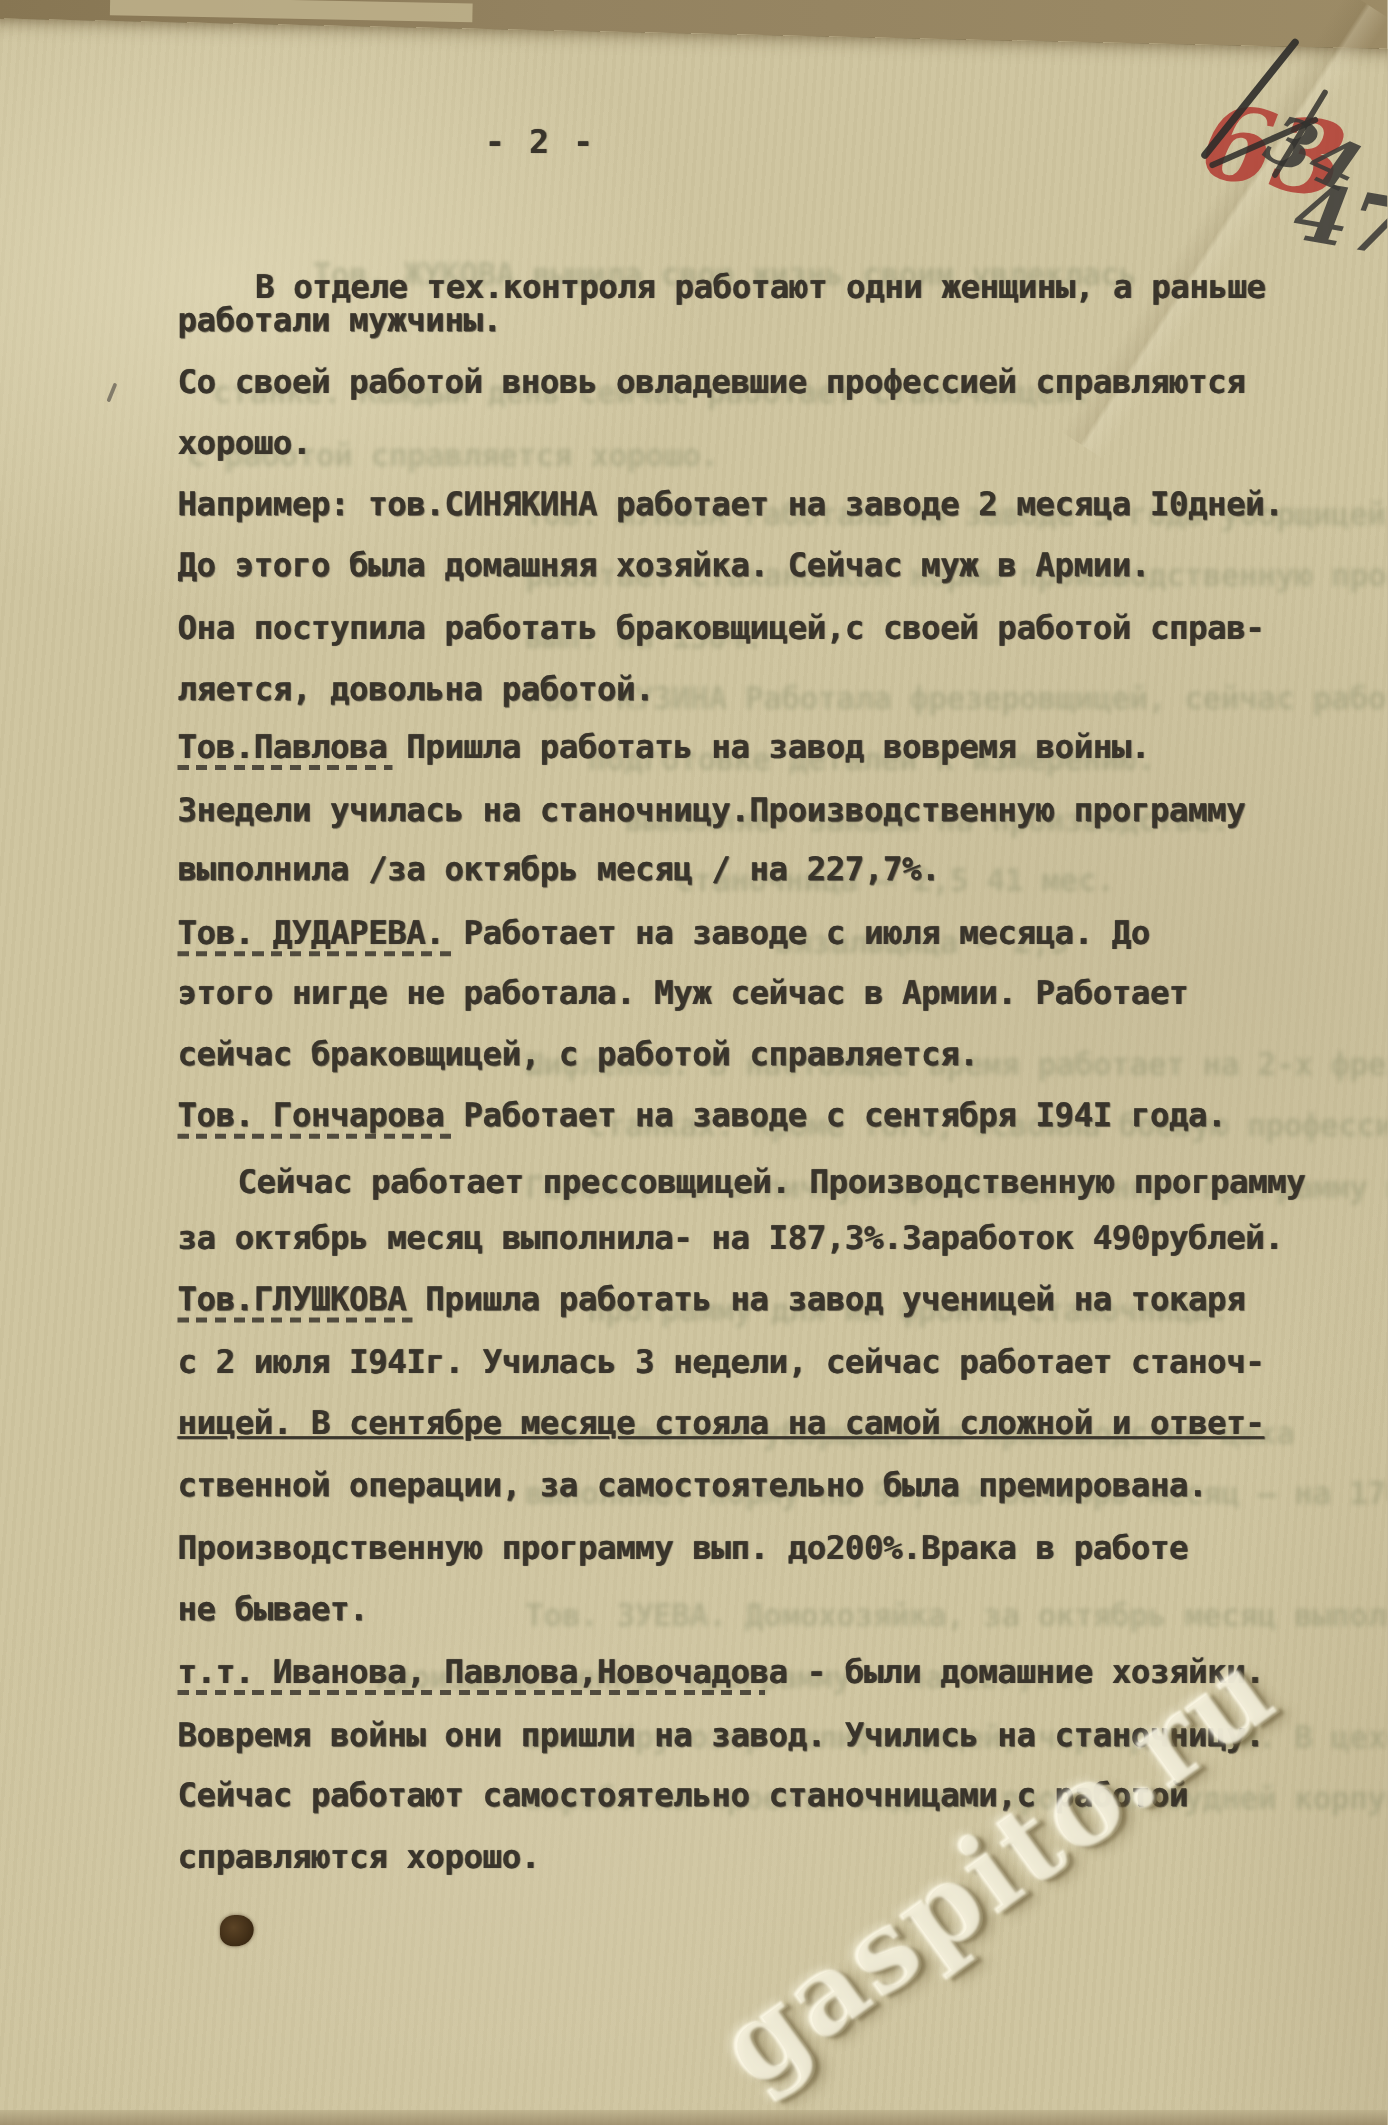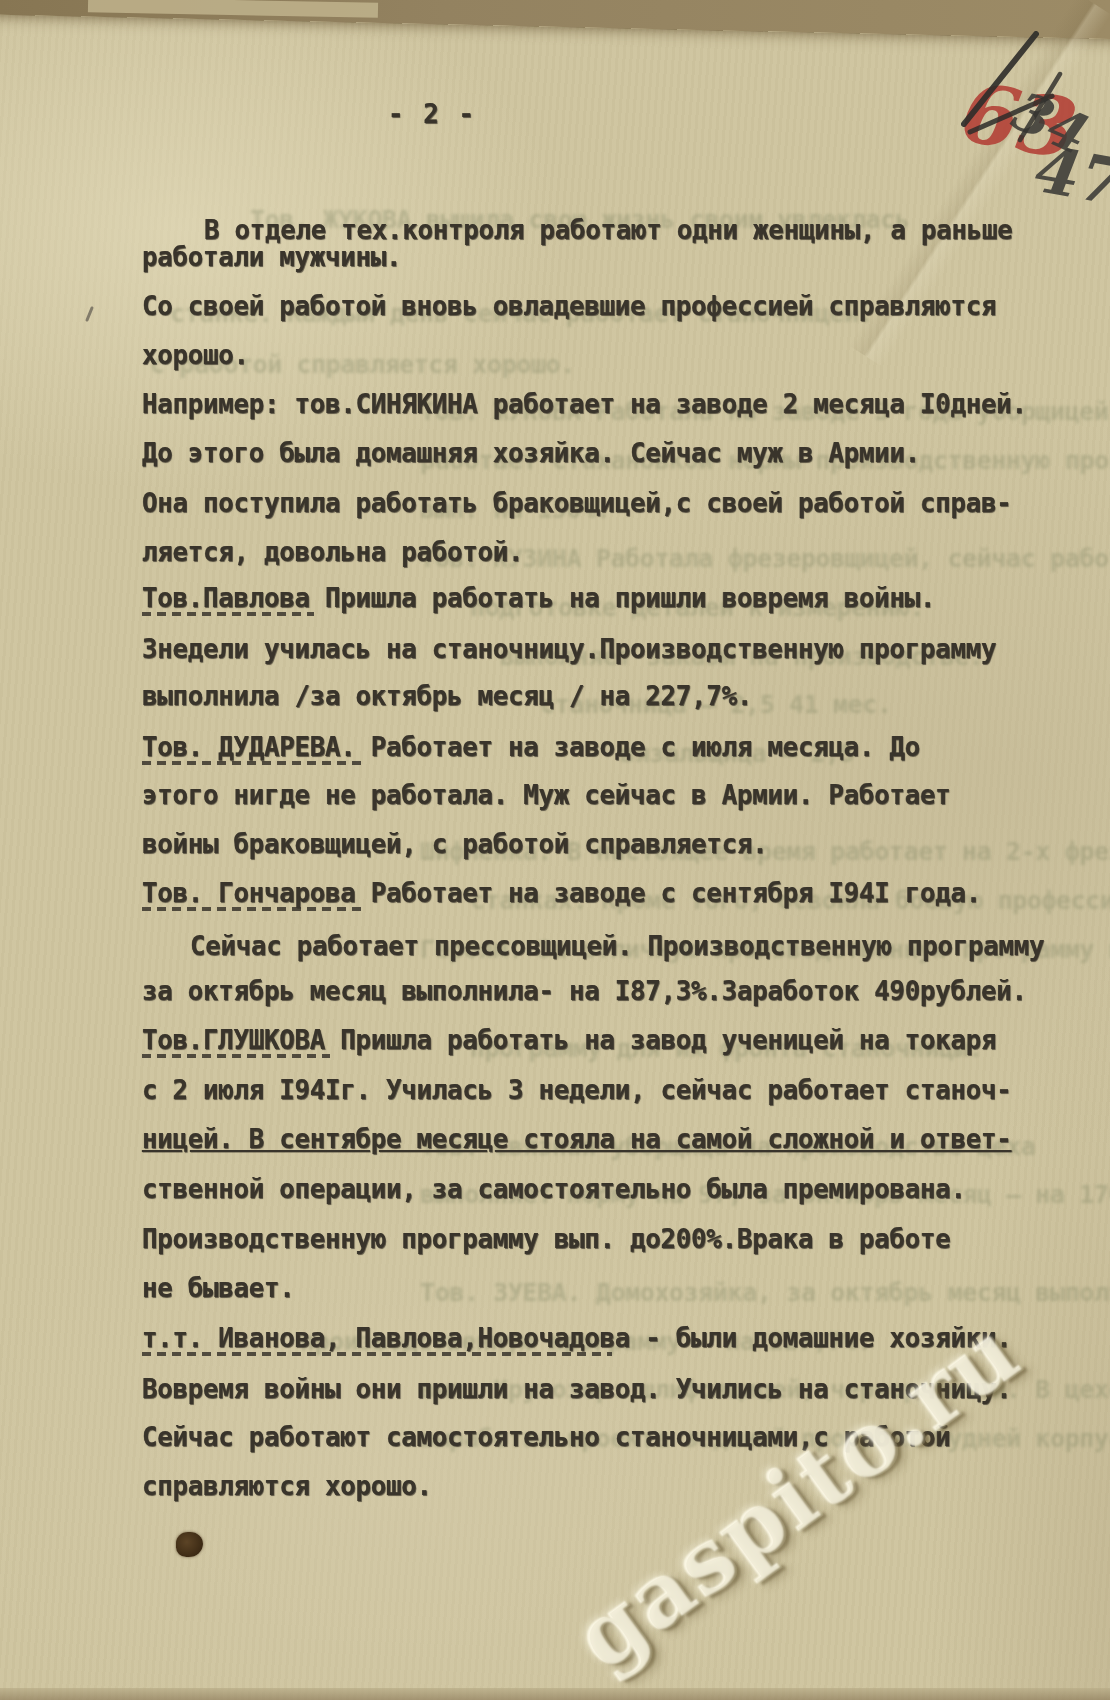--- a/index.html
+++ b/index.html
@@ -93,28 +93,28 @@
 
     <div id="typed-layer">
         <div class="tline" style="left: 204px; top: 193px; margin-top: 21px;">В отделе тех.контроля работают одни женщины, а раньше</div>
         <div class="tline" style="left: 142px; top: 241px;">работали мужчины.</div>
         <div class="tline" style="left: 142px; top: 290px;">Со своей работой вновь овладевшие профессией справляются</div>
         <div class="tline" style="left: 142px; top: 339px;">хорошо.</div>
         <div class="tline" style="left: 142px; top: 388px;">Например: тов.СИНЯКИНА работает на заводе 2 месяца I0дней.</div>
         <div class="tline" style="left: 142px; top: 437px;">До этого была домашняя хозяйка. Сейчас муж в Армии.</div>
         <div class="tline" style="left: 142px; top: 487px;">Она поступила работать браковщицей,с своей работой справ-</div>
         <div class="tline" style="left: 142px; top: 536px;">ляется, довольна работой.</div>
-        <div class="tline" style="left: 142px; top: 582px;">Тов.Павлова Пришла работать на пришли вовремя войны.</div>
+        <div class="tline" style="left: 142px; top: 582px;">Тов.Павлова Пришла работать на завод вовремя войны.</div>
         <div class="dashrow" style="left: 142px; top: 612px; width: 172.15px;"></div>
         <div class="tline" style="left: 142px; top: 633px;">3недели училась на станочницу.Производственную программу</div>
         <div class="tline" style="left: 142px; top: 680px;">выполнила /за октябрь месяц / на 227,7%.</div>
         <div class="tline" style="left: 142px; top: 731px;">Тов. ДУДАРЕВА. Работает на заводе с июля месяца. До</div>
         <div class="dashrow" style="left: 142px; top: 761px; width: 219.1px;"></div>
         <div class="tline" style="left: 142px; top: 779px;">этого нигде не работала. Муж сейчас в Армии. Работает</div>
-        <div class="tline" style="left: 142px; top: 828px;">войны браковщицей, с работой справляется.</div>
+        <div class="tline" style="left: 142px; top: 828px;">сейчас браковщицей, с работой справляется.</div>
         <div class="tline" style="left: 142px; top: 877px;">Тов. Гончарова Работает на заводе с сентября I94I года.</div>
         <div class="dashrow" style="left: 142px; top: 907px; width: 219.1px;"></div>
         <div class="tline" style="left: 142px; top: 930px; margin-left: 48px;">Сейчас работает прессовщицей. Производственную программу</div>
         <div class="tline" style="left: 142px; top: 975px;">за октябрь месяц выполнила- на I87,3%.Заработок 490рублей.</div>
         <div class="tline" style="left: 142px; top: 1024px;">Тов.ГЛУШКОВА Пришла работать на завод ученицей на токаря</div>
         <div class="dashrow" style="left: 142px; top: 1054px; width: 187.8px;"></div>
         <div class="tline" style="left: 142px; top: 1074px;">с 2 июля I94Iг. Училась 3 недели, сейчас работает станоч-</div>
         <div class="tline" style="left: 142px; top: 1123px; text-decoration: underline;">ницей. В сентябре месяце стояла на самой сложной и ответ-</div>
         <div class="tline" style="left: 142px; top: 1173px;">ственной операции, за самостоятельно была премирована.</div>
         <div class="tline" style="left: 142px; top: 1223px;">Производственную программу вып. до200%.Врака в работе</div>

